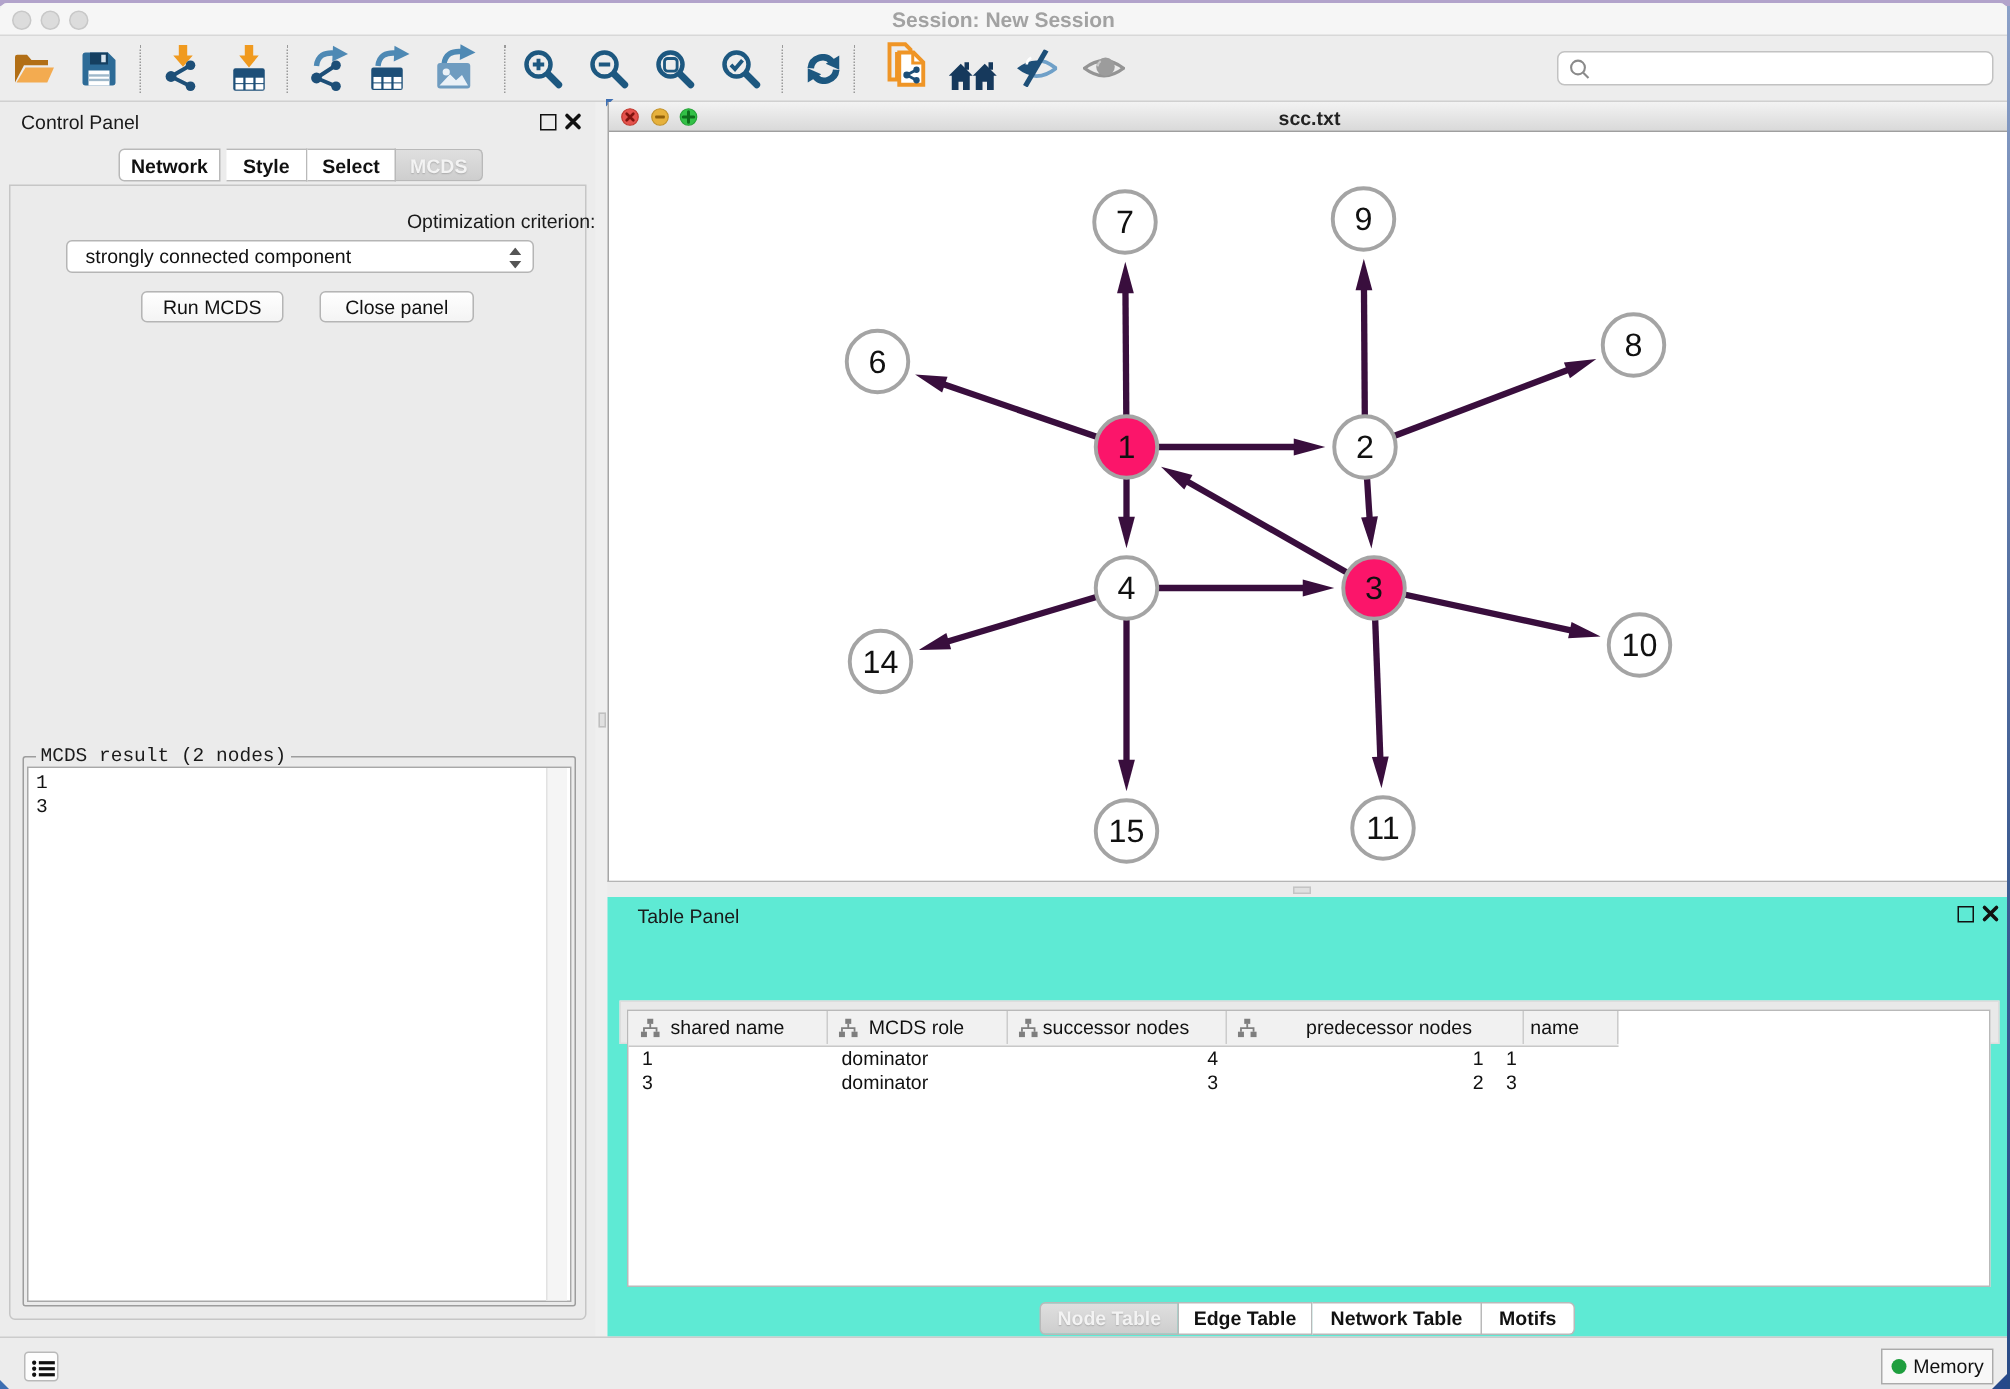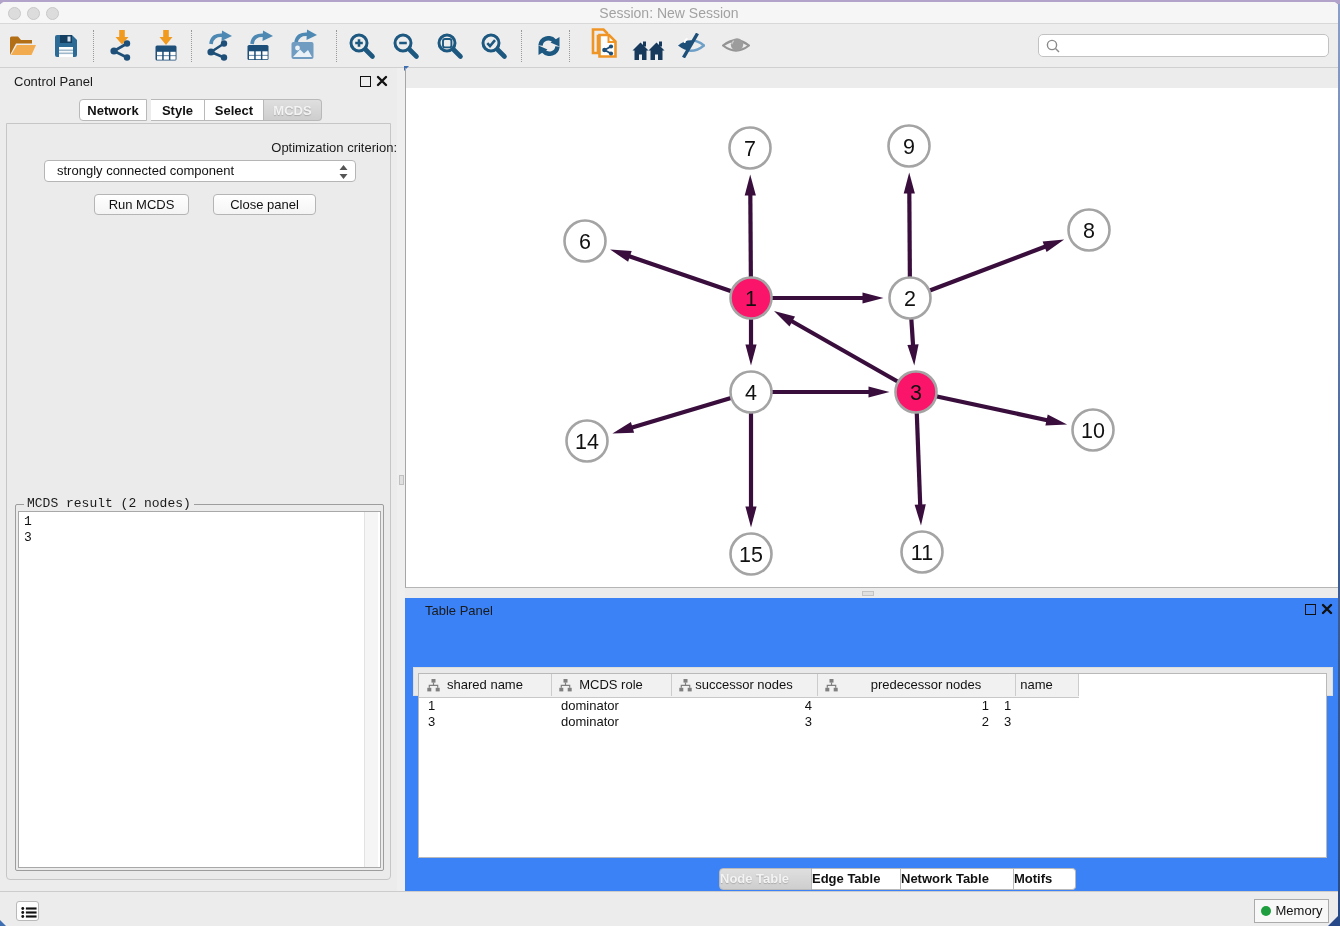--- a/index.html
+++ b/index.html
@@ -5,21 +5,21 @@
 body{width:1340px;height:926px;position:relative;overflow:hidden;background:#ececec;
   font-family:"Liberation Sans",sans-serif;-webkit-font-smoothing:antialiased;}
 .abs{position:absolute;}
 
 #desktop-top{left:0;top:0;width:1340px;height:4px;background:#b2a3cb;}
 #desktop-right{right:0;top:4px;width:2px;height:922px;background:linear-gradient(#8ba0c8,#3f5e94 60%,#274a86);}
 #window{left:0;top:2px;width:1338px;height:924px;background:#ececec;border-radius:5px 5px 0 0;overflow:hidden;}
 
 #titlebar{left:0;top:0;width:100%;height:21px;background:#f6f6f6;border-bottom:1px solid #d8d8d8;}
 .tl{position:absolute;top:5px;width:13px;height:13px;border-radius:50%;background:#dcdcdc;border:1px solid #c8c8c8;box-sizing:border-box;}
-#titletext{left:0;top:3px;width:100%;text-align:center;font-size:14px;color:#a2a2a2;}
+#titletext{left:0;top:3px;width:100%;text-align:center;font-size:14px;color:#a2a2a2;font-weight:bold;}
 
 #toolbar{left:0;top:22px;width:100%;height:43px;background:#ededed;border-bottom:1px solid #d0d0d0;}
 .sep{position:absolute;top:6px;height:32px;width:0;border-left:1px dotted #9a9a9a;}
 .ticon{position:absolute;top:5px;}
 #searchbox{position:absolute;left:1038px;top:10px;width:289px;height:21px;background:#fff;border:1px solid #c2c2c2;border-radius:5px;}
 
 #cpanel{left:0;top:66px;width:397px;height:825px;background:#ececec;}
 #cp-title{left:14px;top:6px;font-size:13px;color:#1a1a1a;}
 .wbtn{position:absolute;top:7px;font-size:12px;color:#111;}
 #cp-tabs{left:79px;top:31px;height:22px;}
@@ -40,31 +40,31 @@
 #vdivider{left:397px;top:66px;width:8px;height:825px;background:#efefef;}
 #vd-handle{left:399px;top:473px;width:5px;height:10px;background:#e0e0e0;border:1px solid #c0c0c0;box-sizing:border-box;}
 
 #netwin{left:405px;top:66px;width:935px;height:520px;border-left:1px solid #a6a6a6;border-bottom:1px solid #b5b5b5;box-sizing:border-box;}
 #net-titlebar{position:absolute;left:0;top:0;width:100%;height:20px;background:linear-gradient(#f3f3f3,#d9d9d9);border-bottom:1px solid #9f9f9f;box-sizing:border-box;}
 #net-title{position:absolute;left:0;top:3px;width:100%;text-align:center;font-size:13px;font-weight:bold;color:#222;}
 #canvas{position:absolute;left:0;top:20px;width:934px;height:499px;background:#fff;}
 #hdivider{left:405px;top:586px;width:935px;height:10px;background:#ececec;}
 #hd-handle{left:862px;top:589px;width:12px;height:5px;background:#e0e0e0;border:1px solid #c4c4c4;box-sizing:border-box;}
 
-#tpanel{left:405px;top:596px;width:935px;height:295px;background:#3b82f6;}
+#tpanel{left:405px;top:596px;width:935px;height:295px;background:#5eead4;}
 #tp-title{left:20px;top:5px;font-size:13px;color:#1a1a1a;}
 #tp-toolbar{left:8px;top:33px;width:920px;height:29px;background:#e9e9e9;border:1px solid #dddddd;box-sizing:border-box;margin-top:36px;}
 #tablebox{left:13px;top:75px;width:909px;height:185px;background:#fff;border:1px solid #b9b9b9;box-sizing:border-box;}
 #thead{position:absolute;left:0;top:0;width:660px;height:23px;background:#f1f1f1;border-bottom:1px solid #c8c8c8;}
 .th{position:absolute;top:0;height:22px;font-size:13px;color:#111;text-align:center;line-height:22px;border-right:1px solid #cccccc;}
 .treei{position:absolute;top:5px;}
 .td{position:absolute;font-size:13px;color:#111;height:16px;line-height:16px;}
 
 #btabs{left:0;top:270px;width:100%;height:22px;}
-.btab{position:absolute;top:0;height:22px;box-sizing:border-box;background:#fff;border:1px solid #b9b9b9;font-size:13px;font-weight:bold;text-align:left;line-height:20px;color:#111;margin-left:26px;}
+.btab{position:absolute;top:0;height:22px;box-sizing:border-box;background:#fff;border:1px solid #b9b9b9;font-size:13px;font-weight:bold;text-align:center;line-height:20px;color:#111;}
 #btab-node{background:linear-gradient(#dfdfdf,#cecece);color:#f3f3f3;text-shadow:0 1px 1px #aaa;border-radius:4px 0 0 4px;}
 
 #statusbar{left:0;top:889px;width:1338px;height:35px;background:#ececec;border-top:1px solid #cccccc;}
 #listbtn{left:16px;top:9px;width:23px;height:20px;background:#fdfdfd;border:1px solid #b9b9b9;border-radius:3px;box-sizing:border-box;}
 #membtn{left:1254px;top:7px;width:75px;height:24px;background:#f8f8f8;border:1px solid #ababab;box-sizing:border-box;font-size:13px;color:#111;text-align:center;line-height:22px;}
 </style></head>
 <body>
 <div class="abs" id="desktop-top"></div>
 <div class="abs" id="window">
   <div class="abs" id="titlebar">
@@ -236,20 +236,31 @@
     <div class="btn" style="left:203px;width:103px;margin-left:10px;">Close panel</div>
     <div class="abs" id="fieldset">
       <div id="fs-legend">MCDS result (2 nodes)</div>
       <div id="fs-text">1<br>3<div id="fs-scroll"></div></div>
     </div>
   </div>
   <div class="abs" id="vdivider"></div>
   <div class="abs" id="vd-handle"></div>
   <div class="abs" style="left:404px;top:64px;width:0;height:0;border-left:5px solid #3e6fb2;border-bottom:5px solid transparent;"></div>
     <div class="abs" id="netwin">
+    <div id="net-titlebar">
+      <svg style="position:absolute;left:8px;top:4px" width="56" height="12" viewBox="0 0 56 12">
+<circle cx="6" cy="6" r="5.5" fill="#e4524c" stroke="#c0392f" stroke-width="0.8"></circle>
+<path d="M3.8,3.8 L8.2,8.2 M8.2,3.8 L3.8,8.2" stroke="#7e130e" stroke-width="1.8" stroke-linecap="round"></path>
+<circle cx="26" cy="6" r="5.5" fill="#e6b13c" stroke="#c2922a" stroke-width="0.8"></circle>
+<rect x="2.8" y="5" width="6.4" height="2" rx="0.5" fill="#90600a" transform="translate(20,0)"></rect>
+<circle cx="45" cy="6" r="5.5" fill="#32c146" stroke="#25a237" stroke-width="0.8"></circle>
+<path d="M45,2.5 L45,9.5 M41.5,6 L48.5,6" stroke="#0e6e1c" stroke-width="2" stroke-linecap="round"></path>
+        </svg>
+      <div id="net-title">scc.txt</div>
+    </div>
     <div id="canvas">
       <svg width="934" height="499" viewBox="0 0 934 499">
           <g stroke="#390e3d" stroke-width="4.2">
             <line x1="345.0" y1="210.0" x2="344.3" y2="104.5"></line>
             <line x1="345.0" y1="210.0" x2="221.1" y2="167.5"></line>
             <line x1="345.0" y1="210.0" x2="459.5" y2="210.0"></line>
             <line x1="345.0" y1="210.0" x2="345.0" y2="259.5"></line>
             <line x1="504.0" y1="210.0" x2="503.3" y2="102.5"></line>
             <line x1="504.0" y1="210.0" x2="641.4" y2="157.8"></line>
             <line x1="504.0" y1="210.0" x2="507.2" y2="259.6"></line>

